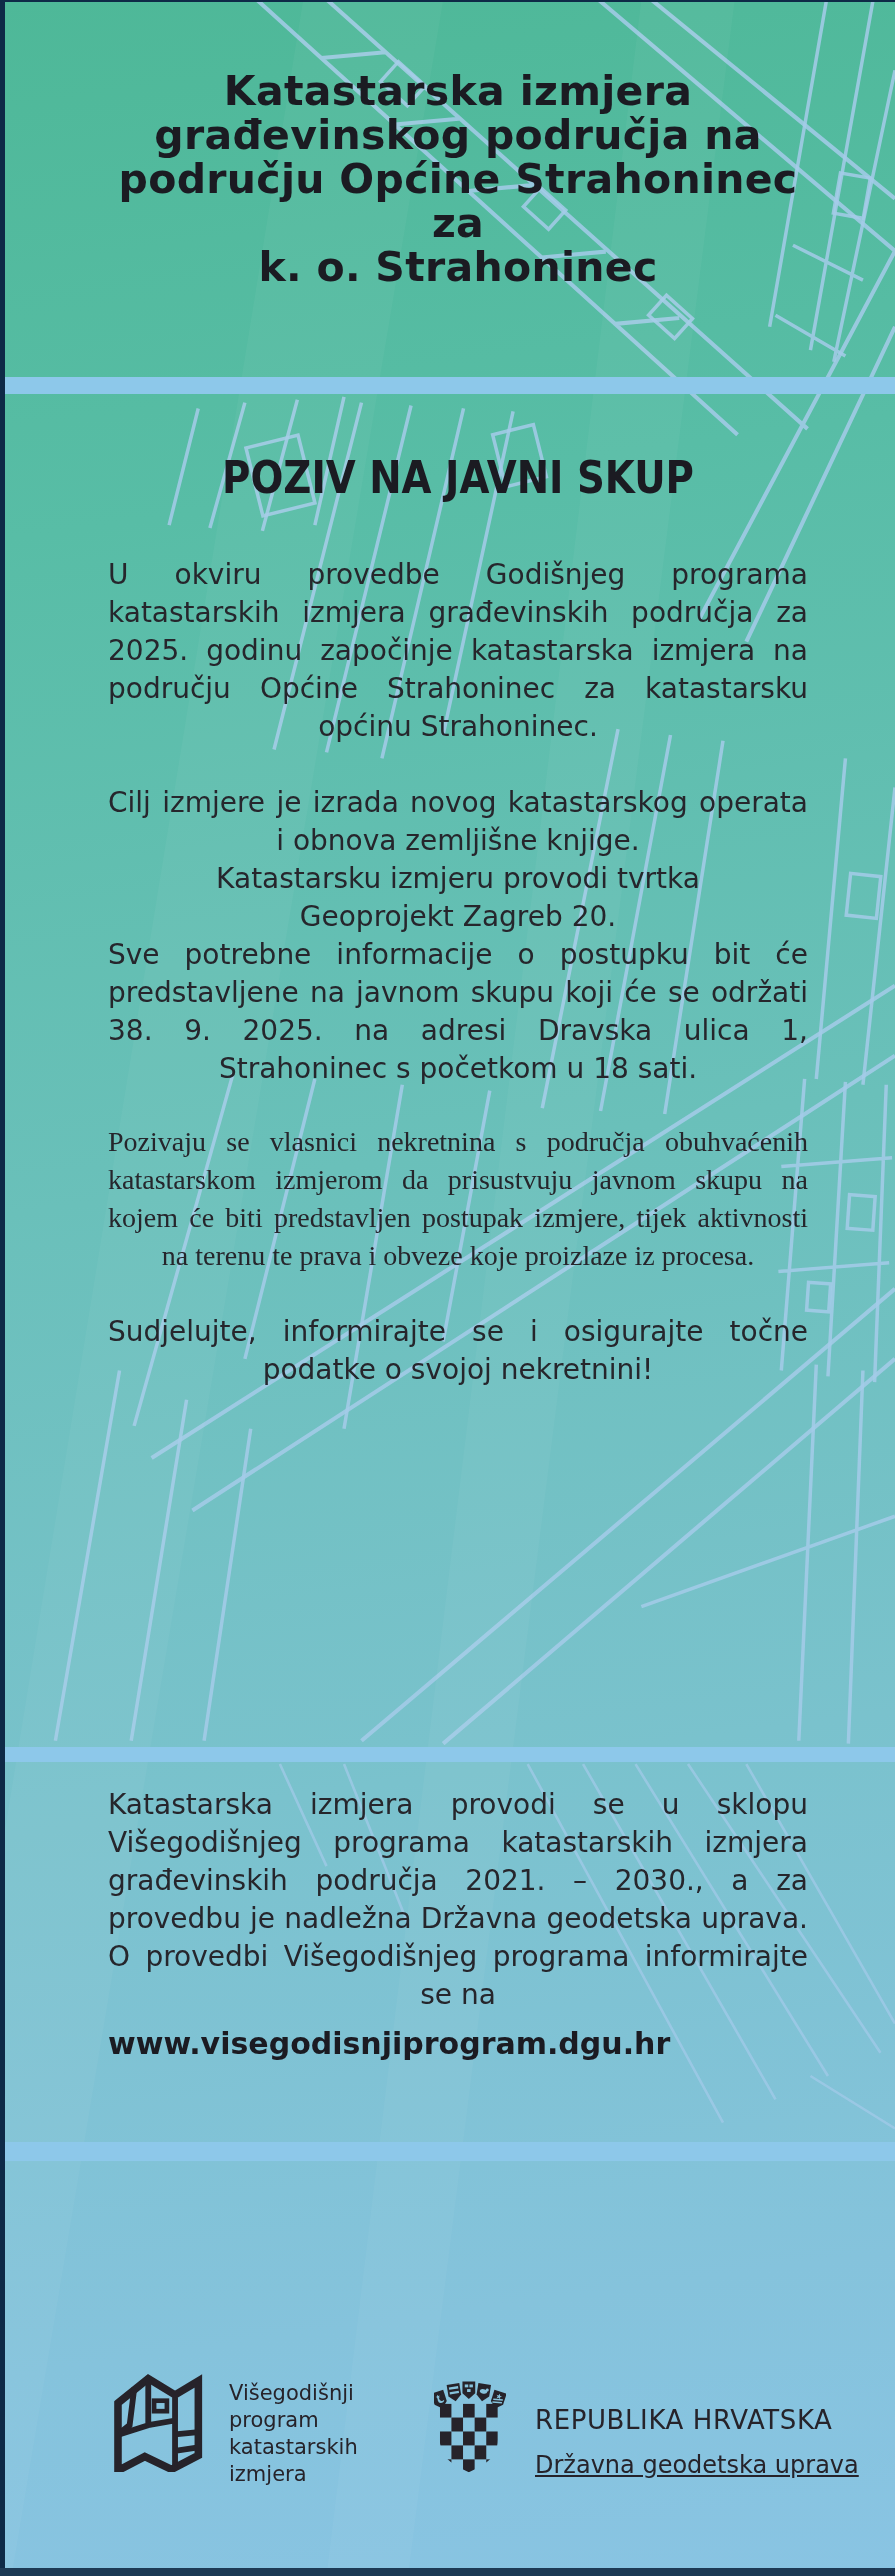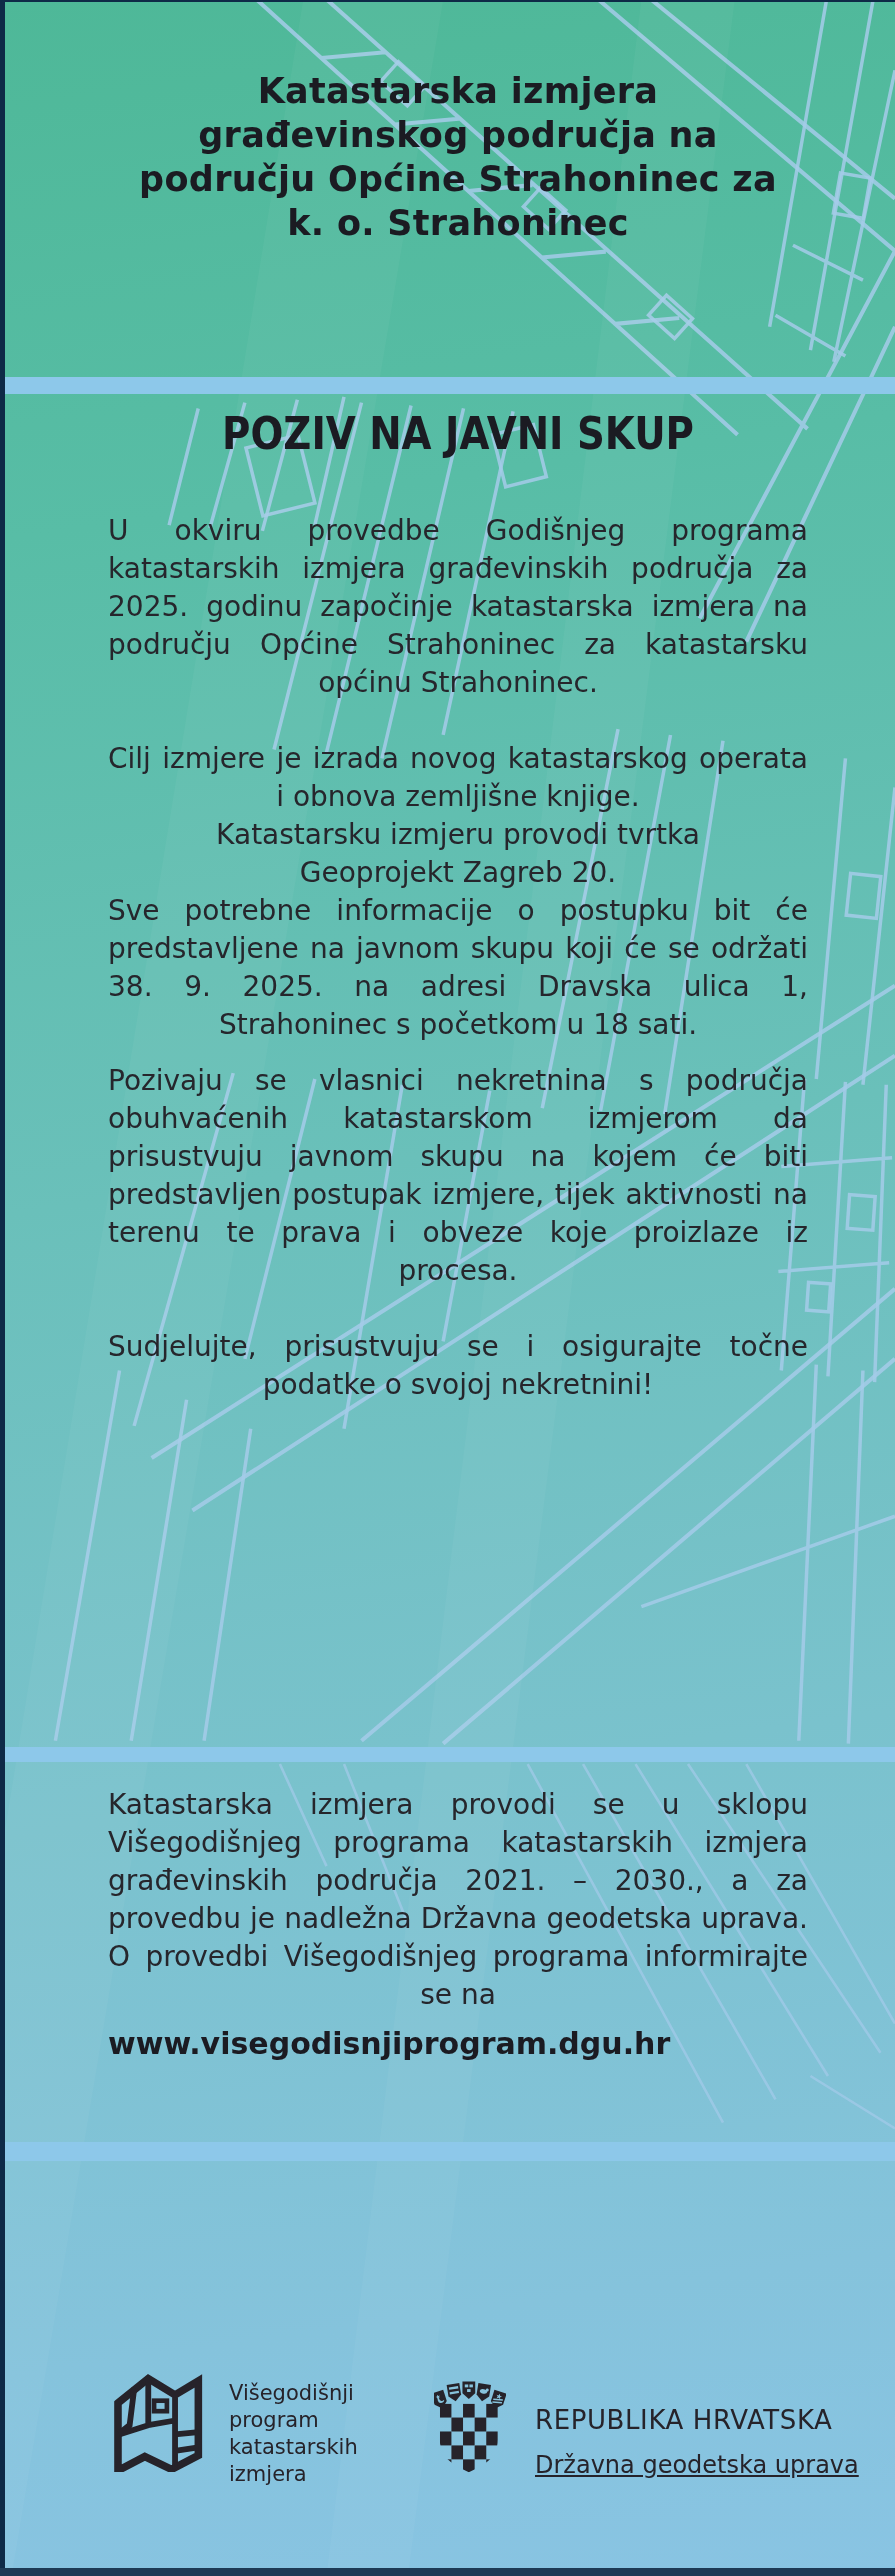--- a/index.html
+++ b/index.html
@@ -15,36 +15,36 @@
   .frame-top{position:absolute;left:0;top:0;width:100%;height:2.3px;background:#0e2a47;z-index:6;}
   .frame-left{position:absolute;left:0;top:0;width:5.2px;height:100%;background:#0e2a47;z-index:6;}
   .bottom-bar{position:absolute;left:0;bottom:0;width:100%;height:7.6px;background:#1d3a55;z-index:6;}
   .band{position:absolute;left:0;width:100%;background:#8dc8ea;z-index:2;}
   .band1{top:377px;height:17px;}
   .band2{top:1747px;height:15px;}
   .band3{top:2142px;height:18.7px;}
   .content{position:relative;z-index:3;padding:69px 87px 0 108px;}
   .title{
     margin:0;white-space:pre-line;text-align:center;
-    font-size:35px;line-height:44px;font-weight:700;
+    font-size:41px;line-height:44px;font-weight:700;
     color:#1b1b22;letter-spacing:0.3px;
   }
   .poziv{
     margin:162px 0 0 0;text-align:center;
     font-size:45px;line-height:54px;font-weight:700;color:#1b1b22;
     transform:scaleX(.86);transform-origin:center;
   }
   .para{margin:0;font-size:28px;line-height:38px;}
   .jc{text-align:justify;text-align-last:center;}
   .cc{text-align:center;white-space:pre-line;}
   .ll{text-align:left;white-space:pre-line;}
   .p-intro{margin-top:51px;}
   .p-goal{margin-top:38px;}
   .p-meeting{margin-top:0;}
-  .p-invite{margin-top:18px;}
+  .p-invite{margin-top:35px;font-family:Liberation Serif, serif;}
   .p-participate{margin-top:38px;}
   .p-contact{margin-top:62px;line-height:45px;}
   .sec-bottom{position:absolute;z-index:3;left:108px;right:87px;top:1786px;}
   .url{margin-top:5.8px;font-size:30px;line-height:47px;font-weight:700;color:#1b1b22;}
   .footer{position:absolute;z-index:3;left:0;top:2365px;width:100%;height:128px;}
   .vpki{position:absolute;left:111px;top:3.5px;display:flex;}
   .vpki-text{margin-left:26px;padding-top:11.7px;font-size:21px;line-height:27px;color:#26232a;}
   .vpki-bold{font-weight:400;}
   .dgu{position:absolute;left:434px;top:11.7px;display:flex;align-items:center;}
   .dgu-text{margin-left:29px;padding-top:28px;color:#26232a;}
@@ -103,21 +103,21 @@
 građevinskog područja na
 području Općine Strahoninec za
 k. o. Strahoninec</h1>
     <h2 class="poziv">POZIV NA JAVNI SKUP</h2>
     <p class="para jc p-intro">U okviru provedbe Godišnjeg programa katastarskih izmjera građevinskih područja za 2025. godinu započinje katastarska izmjera na području Općine Strahoninec za katastarsku općinu Strahoninec.</p>
     <p class="para jc p-goal">Cilj izmjere je izrada novog katastarskog operata i obnova zemljišne knjige.</p>
     <p class="para cc">Katastarsku izmjeru provodi tvrtka
 Geoprojekt Zagreb 20.</p>
     <p class="para jc p-meeting">Sve potrebne informacije o postupku bit će predstavljene na javnom skupu koji će se održati 38. 9. 2025. na adresi Dravska ulica 1, Strahoninec s početkom u 18 sati.</p>
     <p class="para jc p-invite">Pozivaju se vlasnici nekretnina s područja obuhvaćenih katastarskom izmjerom da prisustvuju javnom skupu na kojem će biti predstavljen postupak izmjere, tijek aktivnosti na terenu te prava i obveze koje proizlaze iz procesa.</p>
-    <p class="para jc p-participate">Sudjelujte, prisustvuju se i osigurajte točne podatke o svojoj nekretnini!</p>
+    <p class="para jc p-participate">Sudjelujte, informirajte se i osigurajte točne podatke o svojoj nekretnini!</p>
   </div>
 
   <div class="sec-bottom">
     <p class="para jc">Katastarska izmjera provodi se u sklopu Višegodišnjeg programa katastarskih izmjera građevinskih područja 2021. – 2030., a za provedbu je nadležna Državna geodetska uprava. O provedbi Višegodišnjeg programa informirajte se na</p>
     <div class="url">www.visegodisnjiprogram.dgu.hr</div>
   </div>
 
   <div class="footer">
 
     <div class="vpki">

